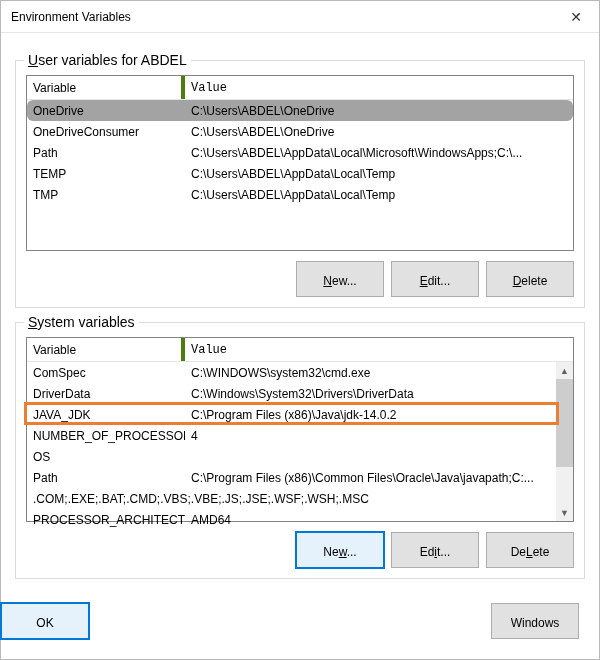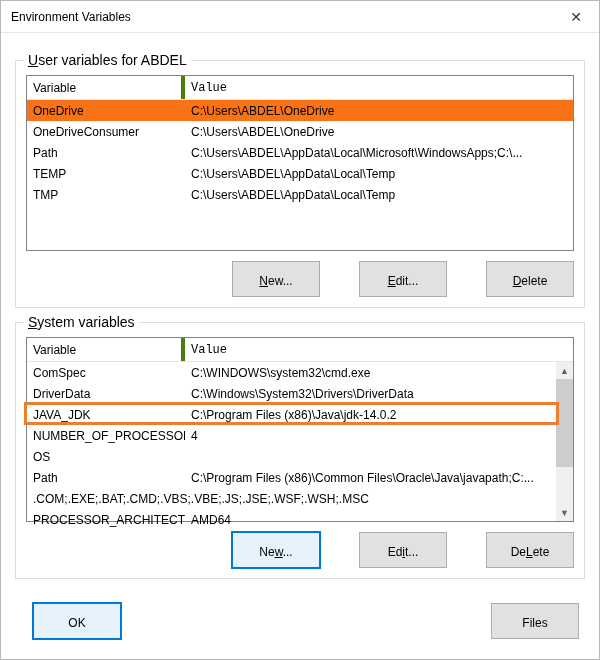--- a/index.html
+++ b/index.html
@@ -96,21 +96,22 @@
   }
   .row .c2 {
     flex: 1;
     padding-left: 6px;
     overflow: hidden;
     white-space: nowrap;
     text-overflow: ellipsis;
     padding-right: 4px;
   }
   .row.selected {
-    background: #f97316;
+    background: #a3a3a3;
+    border-radius: 6px;
   }
   .scrollbar {
     position: absolute;
     right: 0; top: 24px; bottom: 0;
     width: 17px;
     background: #f0f0f0;
     display: flex; flex-direction: column;
   }
   .sb-btn {
     height: 17px;
@@ -133,21 +134,20 @@
   }
   button.win {
     width: 88px; height: 36px;
     background: #e1e1e1;
     border: 1px solid #adadad;
     font-family: inherit;
     font-size: 12px;
     color: #000;
     padding: 12px;
     cursor: default;
-    margin-left: 32px;
   }
   button.win.focused {
     background: #e5f1fb;
     border: 1px solid #0078d7;
     outline: 1px solid #0078d7;
   }
   .u { text-decoration: underline; }
   .footer {
     padding: 10px 20px 20px 0;
     display: flex;
@@ -269,16 +269,16 @@
         <button class="win focused"><span>Ne</span><span class="u">w</span><span>...</span></button>
         <button class="win"><span>Ed</span><span class="u">i</span><span>t...</span></button>
         <button class="win"><span>De</span><span class="u">L</span><span>ete</span></button>
       </div>
     </div>
 
   </div>
 
   <div class="footer">
     <button class="win focused">OK</button>
-    <button class="win">Files</button>
+    <button class="win">Windows</button>
   </div>
 
 </div>
 
 </body></html>

